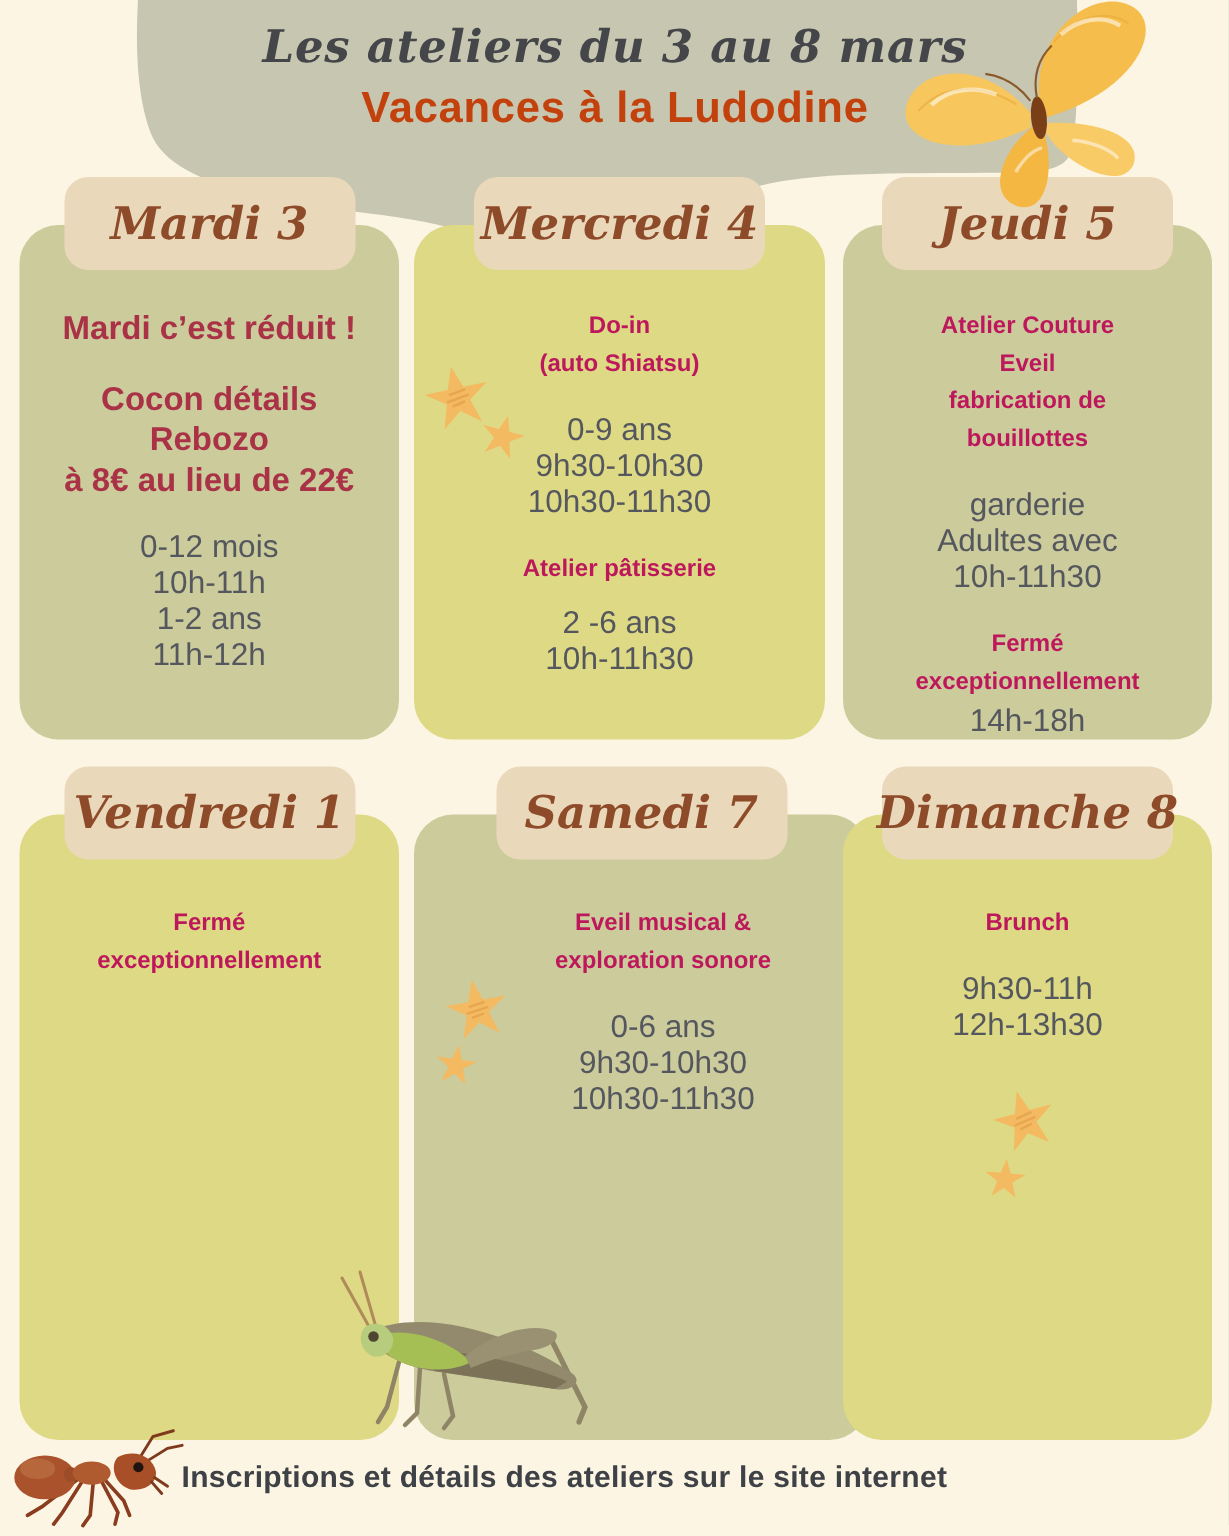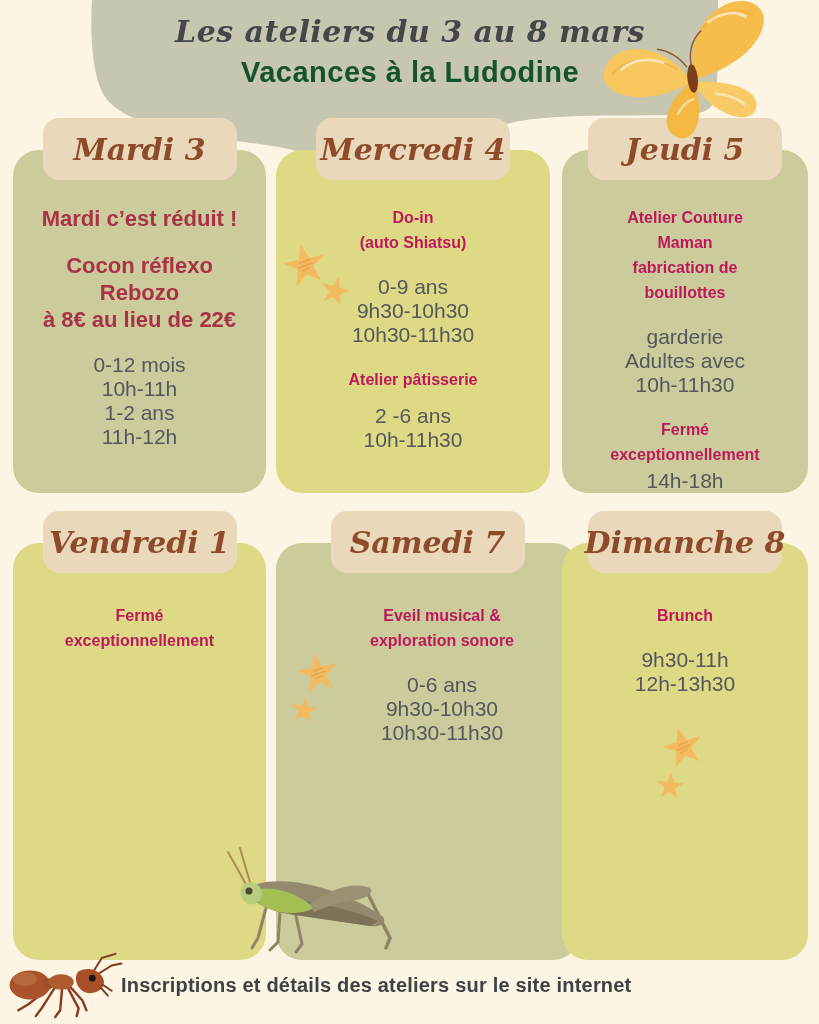--- a/index.html
+++ b/index.html
@@ -10,21 +10,21 @@
   }
   svg { display:block; }
 
   
   .blob { position:absolute; left:0; top:0; z-index:0; }
   .title-wrap { position:absolute; left:55px; top:14px; width:710px; text-align:center; z-index:2; }
   .title1 {
     font-family:"DejaVu Serif", serif; font-style:italic; font-weight:600;
     font-size:30px; color:#44464a; letter-spacing:0.5px;
   }
-  .title2 { font-weight:bold; font-size:29px; color:#14532d; margin-top:7px; letter-spacing:0.5px; }
+  .title2 { font-weight:bold; font-size:29px; color:#c2410c; margin-top:7px; letter-spacing:0.5px; }
 
   
   .card { position:absolute; border-radius:26px; z-index:1; }
   .card.sage { background:#cccb9b; }
   .card.yellow { background:#ded984; }
   .tab {
     position:absolute; top:-32px; left:50%; transform:translateX(-50%);
     width:194px; height:62px; background:#ead8ba; border-radius:16px;
     display:flex; align-items:center; justify-content:center; z-index:2;
   }
@@ -85,21 +85,21 @@
 
   <section class="card sage" style="left:13px; top:150px; width:253px; height:343px;">
     <div class="tab">
       <span>Mardi 3</span>
     </div>
     <div class="content">
       <div class="sec red">
         <div class="line">Mardi c’est réduit !</div>
       </div>
       <div class="sec red">
-        <div class="line">Cocon réflexo</div>
+        <div class="line">Cocon détails</div>
         <div class="line">Rebozo</div>
         <div class="line">à 8€ au lieu de 22€</div>
       </div>
       <div class="sec">
         <div class="line">0-12 mois</div>
         <div class="line">10h-11h</div>
         <div class="line">1-2 ans</div>
         <div class="line">11h-12h</div>
       </div>
     </div>
@@ -129,21 +129,21 @@
     </div>
   </section>
 
   <section class="card sage" style="left:562px; top:150px; width:246px; height:343px;">
     <div class="tab">
       <span>Jeudi 5</span>
     </div>
     <div class="content">
       <div class="sec bold">
         <div class="line">Atelier Couture</div>
-        <div class="line">Maman</div>
+        <div class="line">Eveil</div>
         <div class="line">fabrication de</div>
         <div class="line">bouillottes</div>
       </div>
       <div class="sec">
         <div class="line">garderie</div>
         <div class="line">Adultes avec</div>
         <div class="line">10h-11h30</div>
       </div>
       <div class="sec bold">
         <div class="line">Fermé</div>

